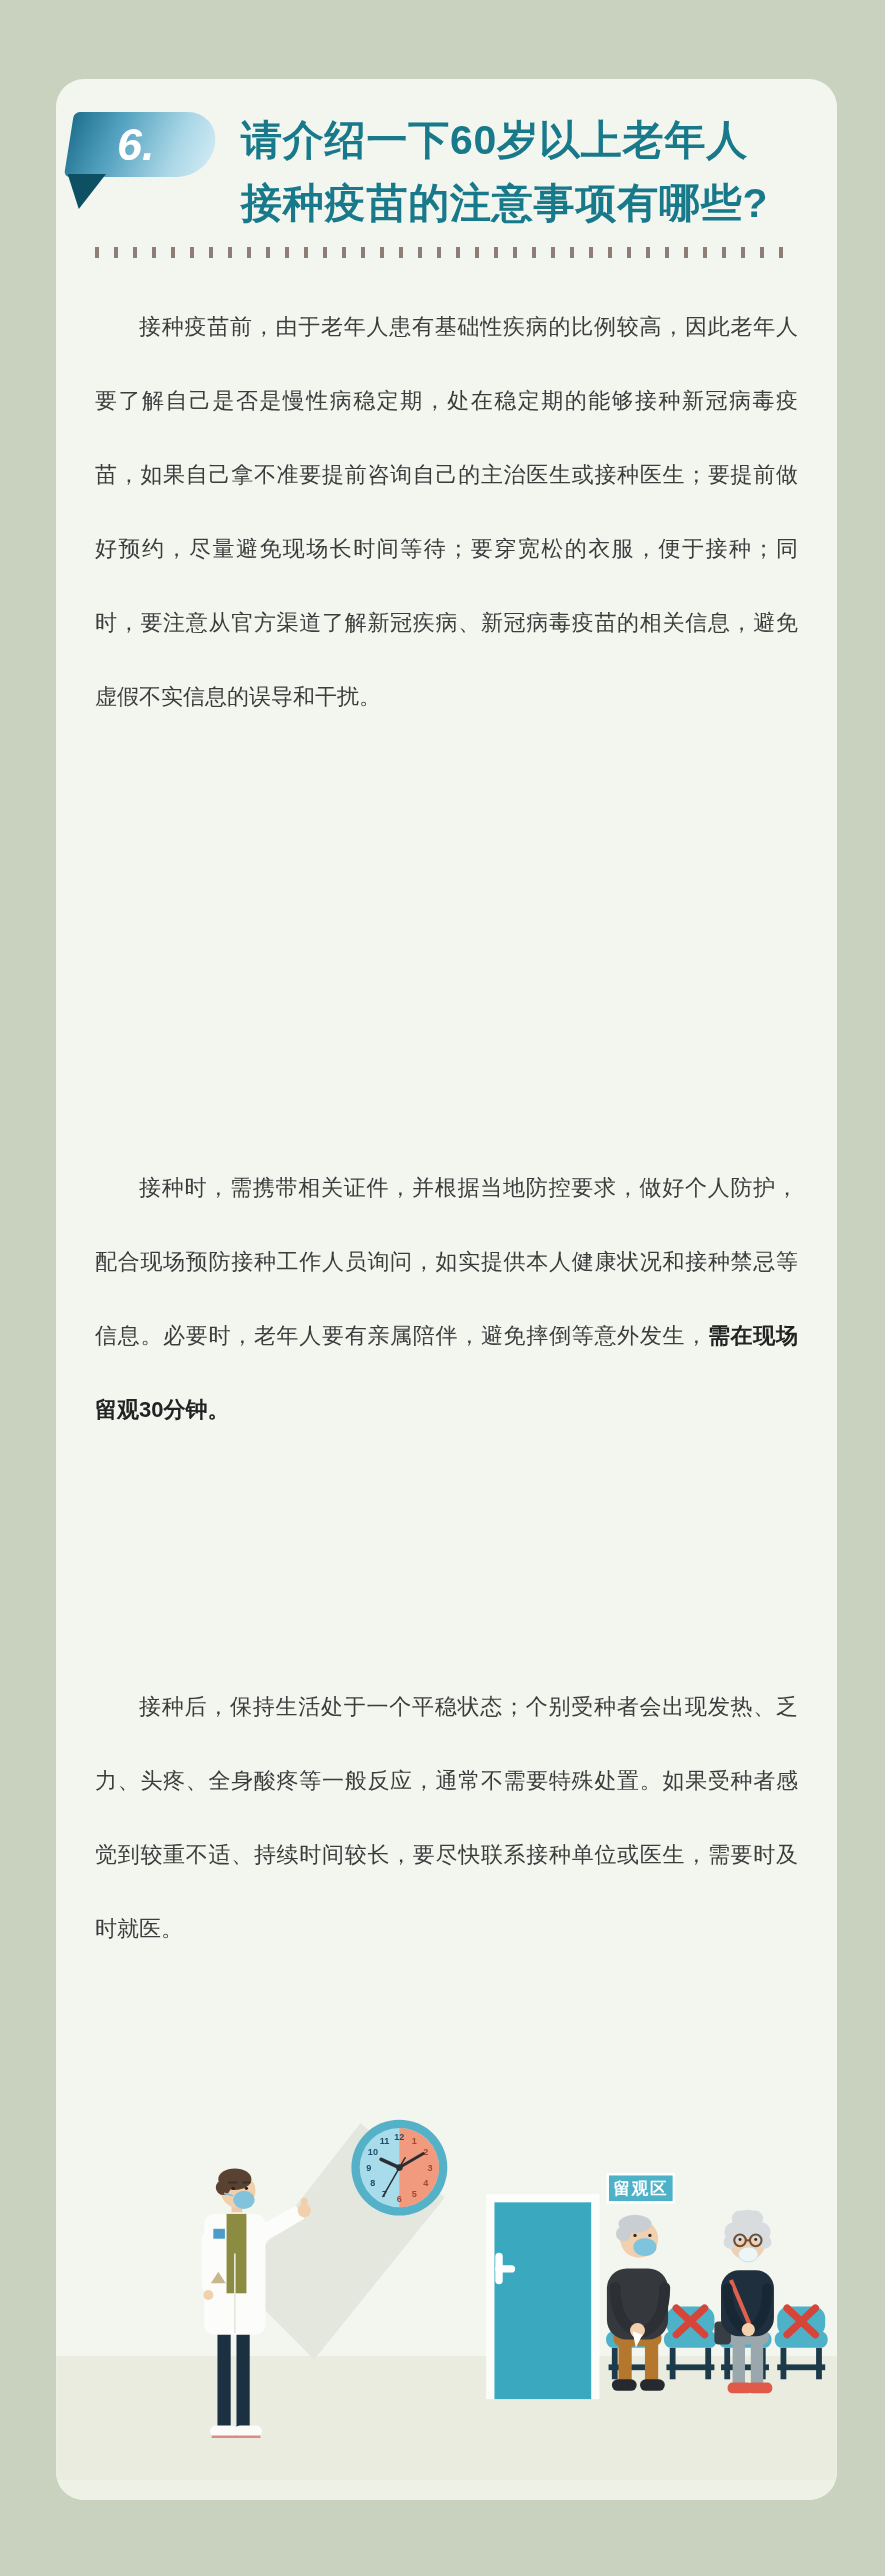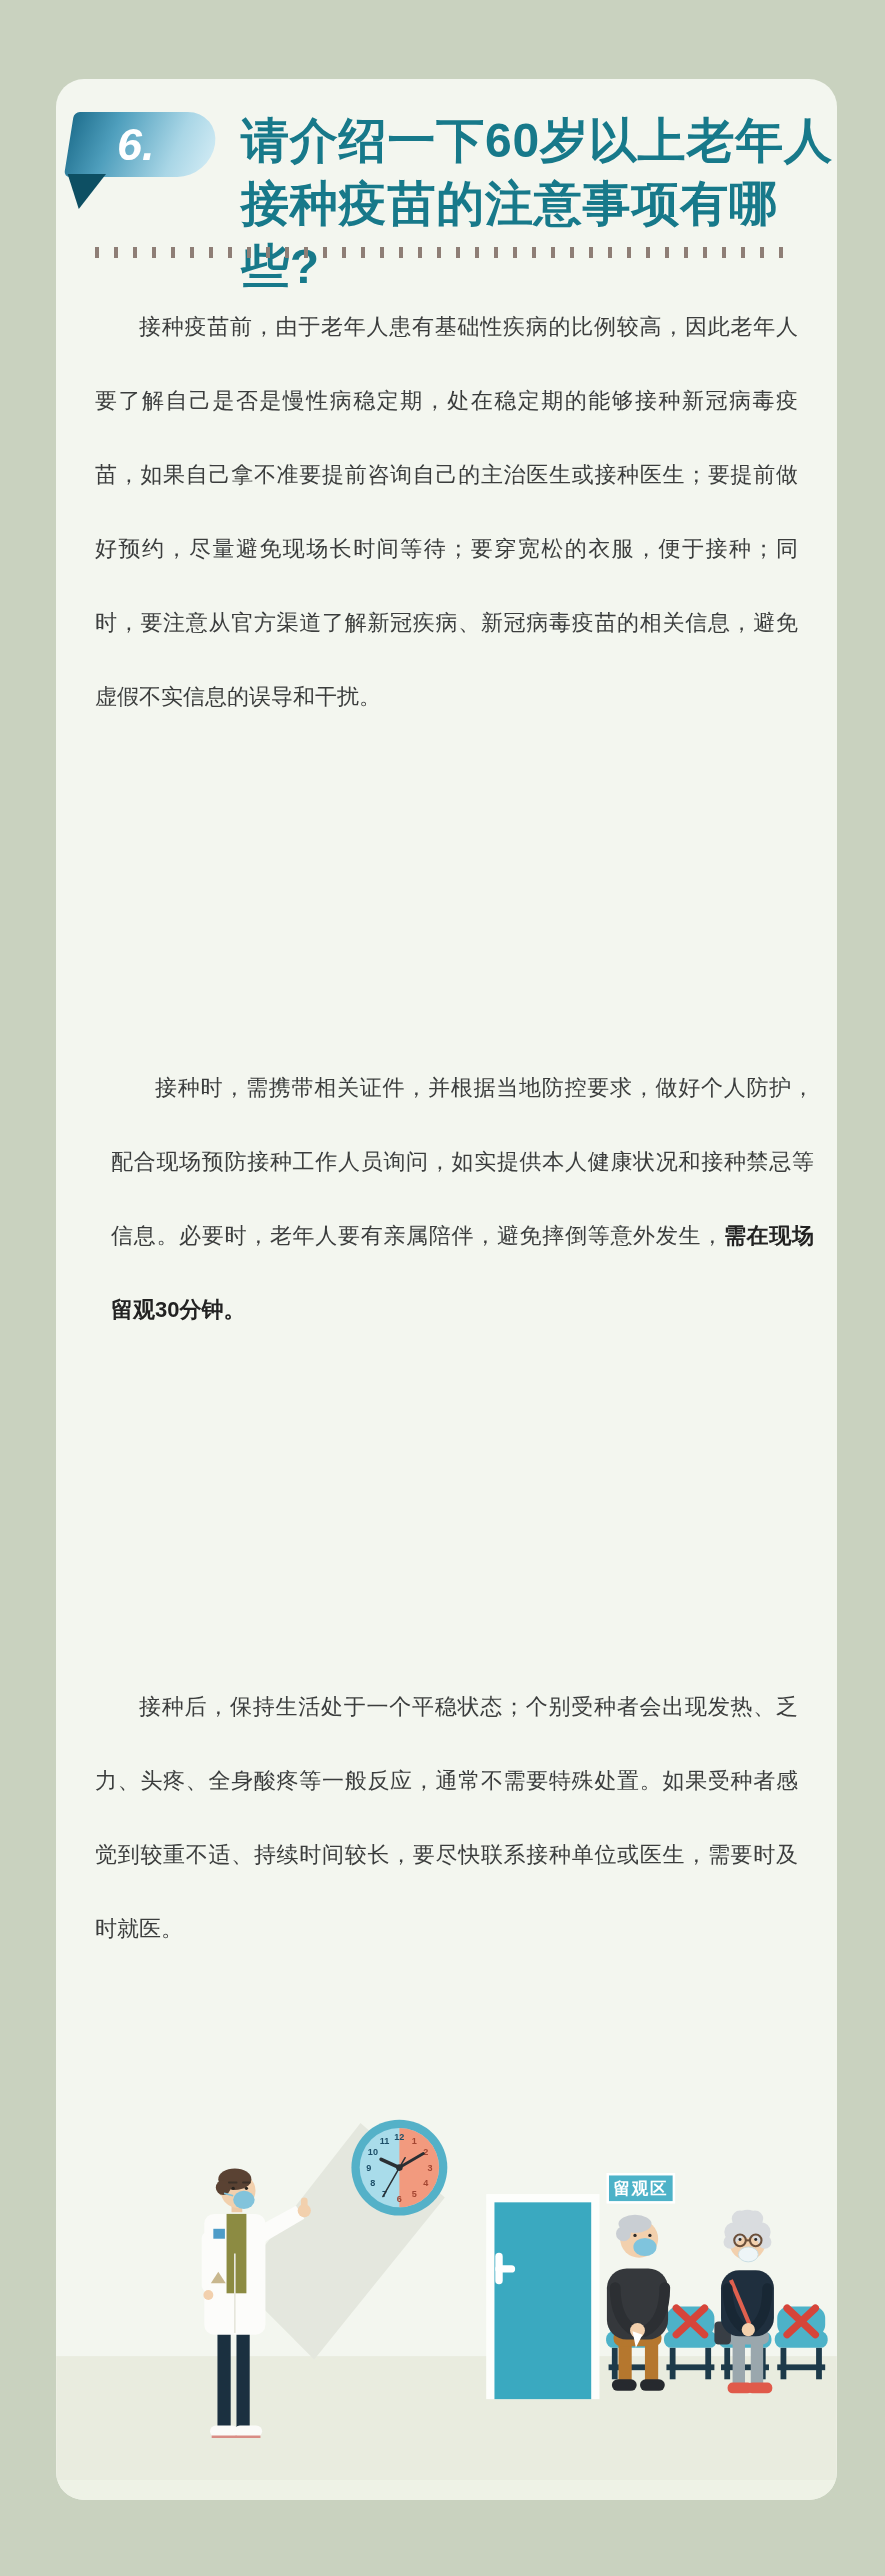--- a/index.html
+++ b/index.html
@@ -25,35 +25,35 @@
     color:#ffffff;font-size:45px;font-weight:bold;font-style:italic;
     transform:skewX(9deg);padding-right:11.6px;
   }
   .fold{
     position:absolute;left:10px;top:95px;width:40px;height:35px;
     background:#0d4f63;
     clip-path:polygon(4% 0,100% 0,32% 100%);
   }
   .title{
     position:absolute;left:185px;top:30px;width:592px;
-    color:#17798a;font-size:48px;font-weight:900;line-height:63px;
+    color:#17798a;font-size:41px;font-weight:900;line-height:63px;
     letter-spacing:0.8px;
   }
   .dots{
     position:absolute;left:39px;top:168px;width:693px;height:10.8px;
     background:repeating-linear-gradient(to right,#8e7e76 0 4.1px,transparent 4.1px 19px);
   }
   
   .para{
     position:absolute;left:39px;width:703px;margin:0;
     color:#3b3d3d;font-size:22px;line-height:74px;
     text-align:justify;text-indent:2em;
   }
   #p1{top:211px;}
-  #p2{top:972px;margin-left:16px;}
+  #p2{top:1072px;}
   #p3{top:1591px;}
   .para b{font-weight:bold;color:#222;}
   
   .illus{position:absolute;left:0;top:2039px;width:781px;height:382px;}
 </style>
 </head>
 <body>
 
 <div class="card">
 

